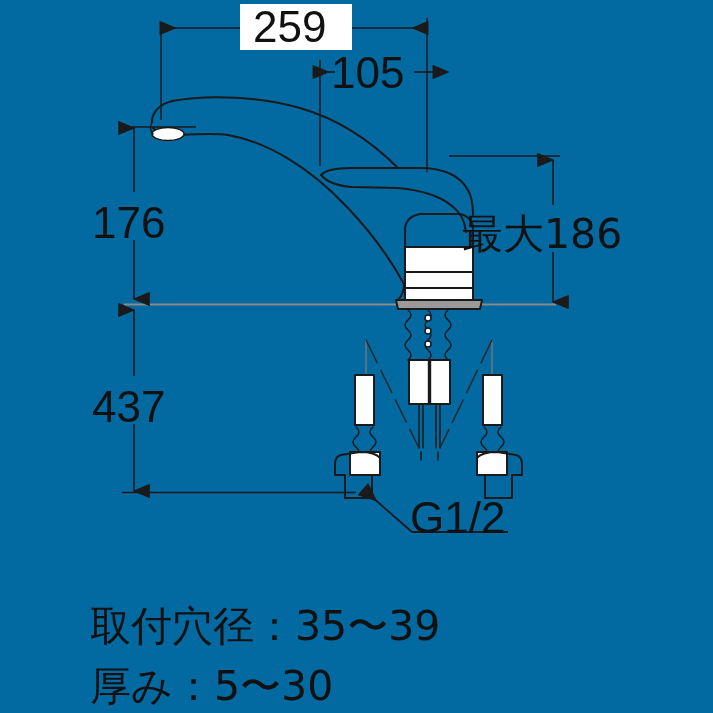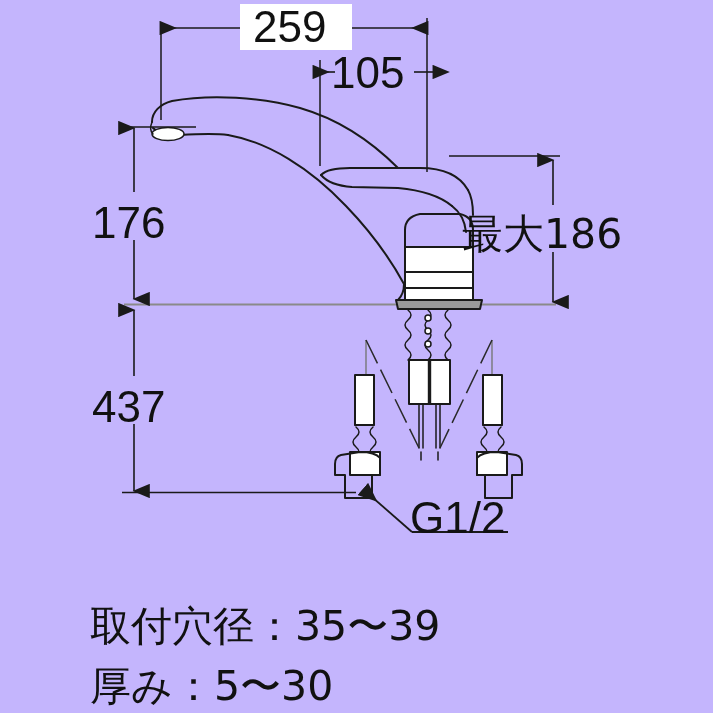--- a/index.html
+++ b/index.html
@@ -10,21 +10,21 @@
   body {
     width: 713px;
     height: 713px;
     font-family: "Liberation Sans", "DejaVu Sans", sans-serif;
     overflow: hidden;
   }
   #drawing-root {
     position: relative;
     width: 713px;
     height: 713px;
-    background: #c4b5fd;
+    background: #0369a1;
   }
   svg#tech-drawing {
     display: block;
     width: 713px;
     height: 713px;
   }
   .dim-text {
     font-family: "Liberation Sans", "DejaVu Sans", sans-serif;
     font-size: 44px;
     fill: #111111;

